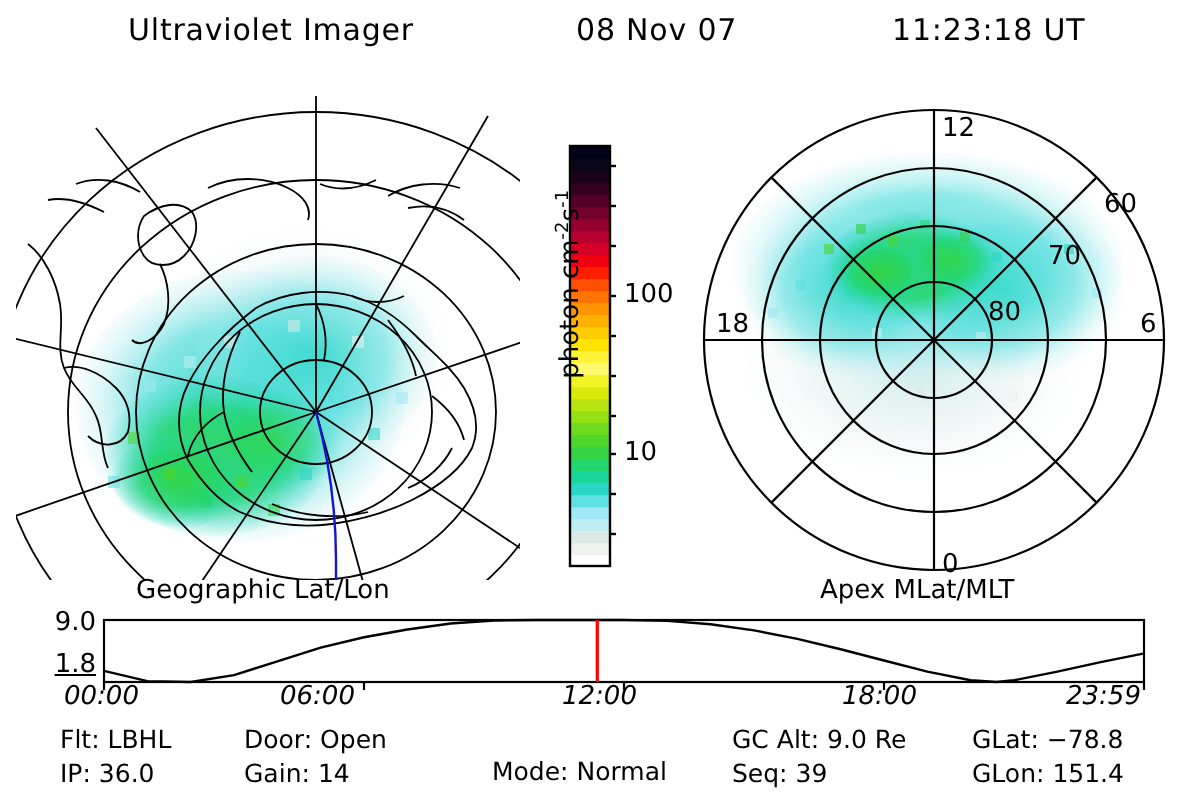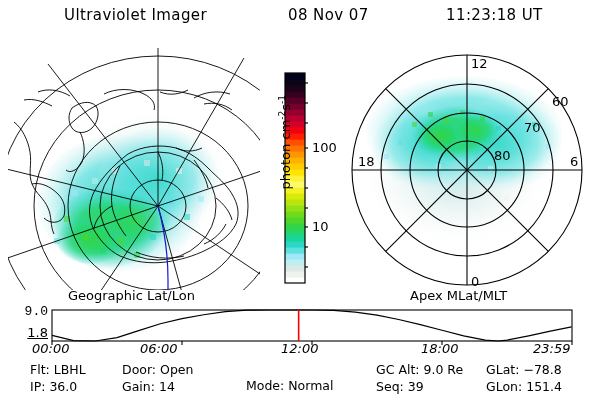--- a/index.html
+++ b/index.html
@@ -98,21 +98,21 @@
   #title-geo { left: 68px; }
   #title-mlt { left: 410px; }
   .ytick {
     position: absolute;
     left: 14px;
     font-size: 13px;
     width: 34px;
     text-align: right;
     white-space: nowrap;
   }
-  #ytick-hi { top: 16px; font-family: Liberation Mono, monospace; }
+  #ytick-hi { top: 16px; }
   #ytick-lo { top: 37px; text-decoration: underline; }
   .xtick {
     position: absolute;
     top: 53px;
     font-size: 13px;
     white-space: nowrap;
     font-style: italic;
   }
   #xt-0  { left: 32px; }
   #xt-1  { left: 140px; }
@@ -129,21 +129,21 @@
   .foot {
     position: absolute;
     font-size: 12.5px;
     white-space: nowrap;
   }
   .frow1 { top: 0px; }
   .frow2 { top: 17px; }
   .fc0 { left: 30px; }
   .fc1 { left: 122px; }
   .fc2 { left: 246px; margin-top: 16px; }
-  .fc3 { left: 376px; }
+  .fc3 { left: 366px; }
   .fc4 { left: 486px; }
   .fval { display: inline-block; }
 </style>
 </head>
 <body>
 
 <div id="root">
 
   <div class="header">
     <span id="hdr-title">Ultraviolet Imager</span>

